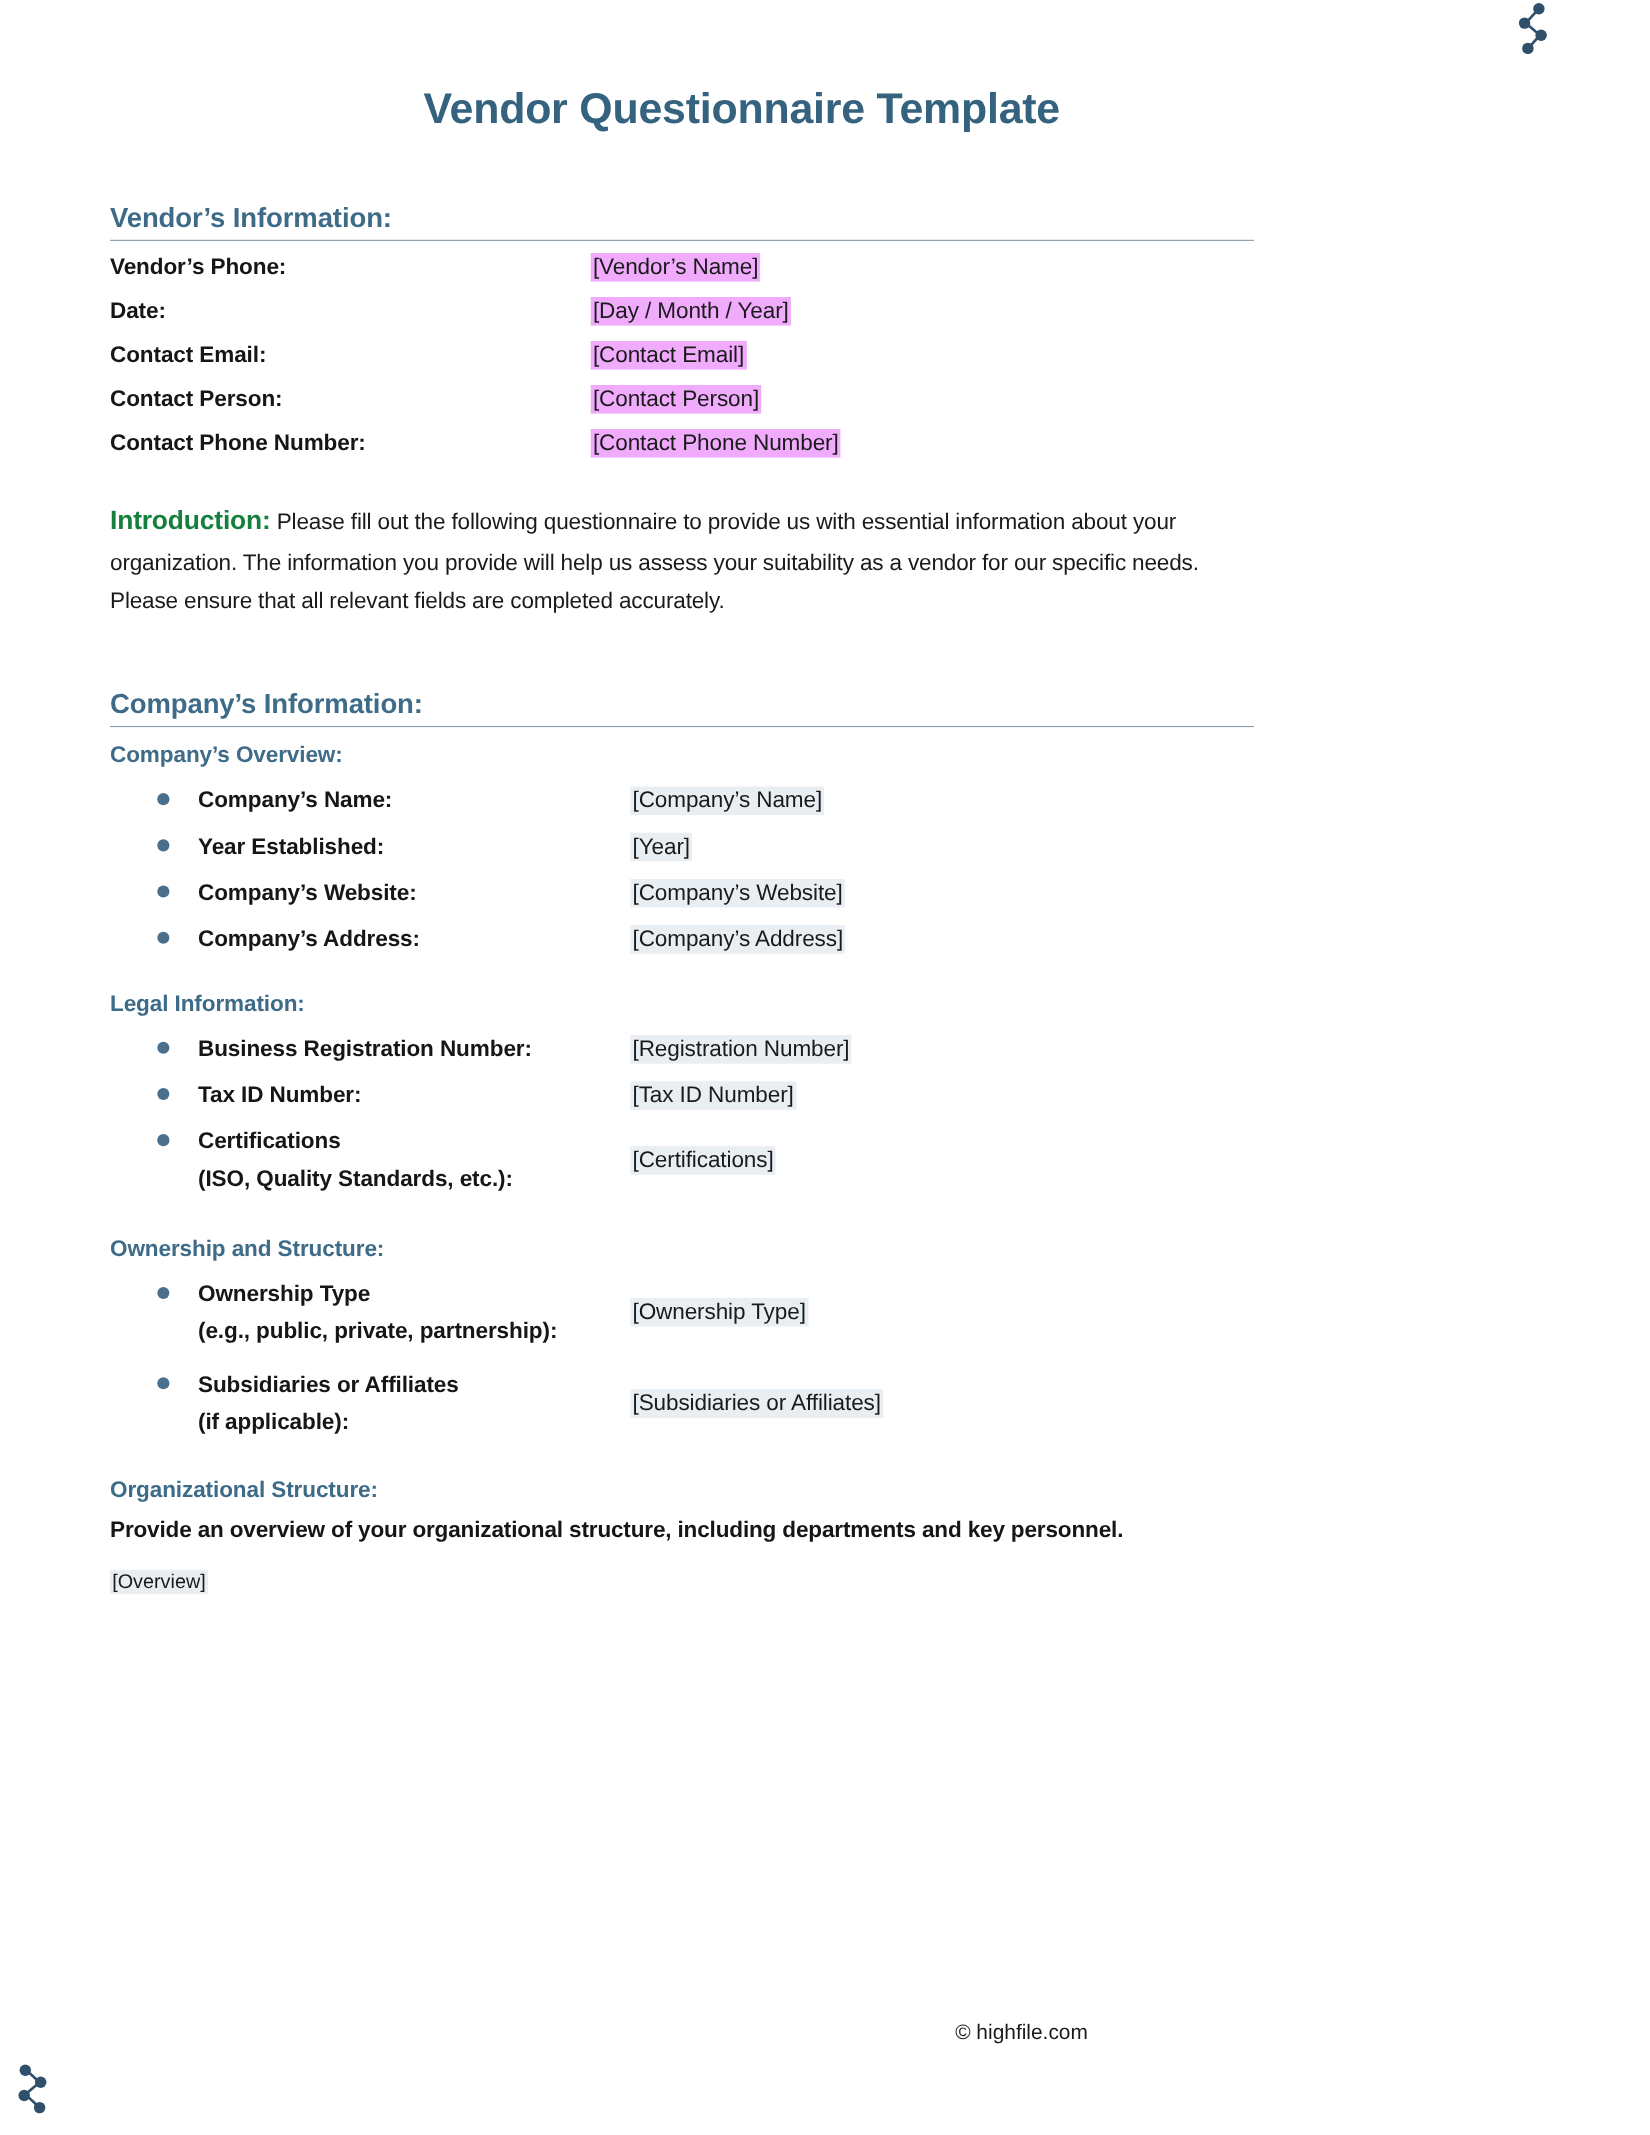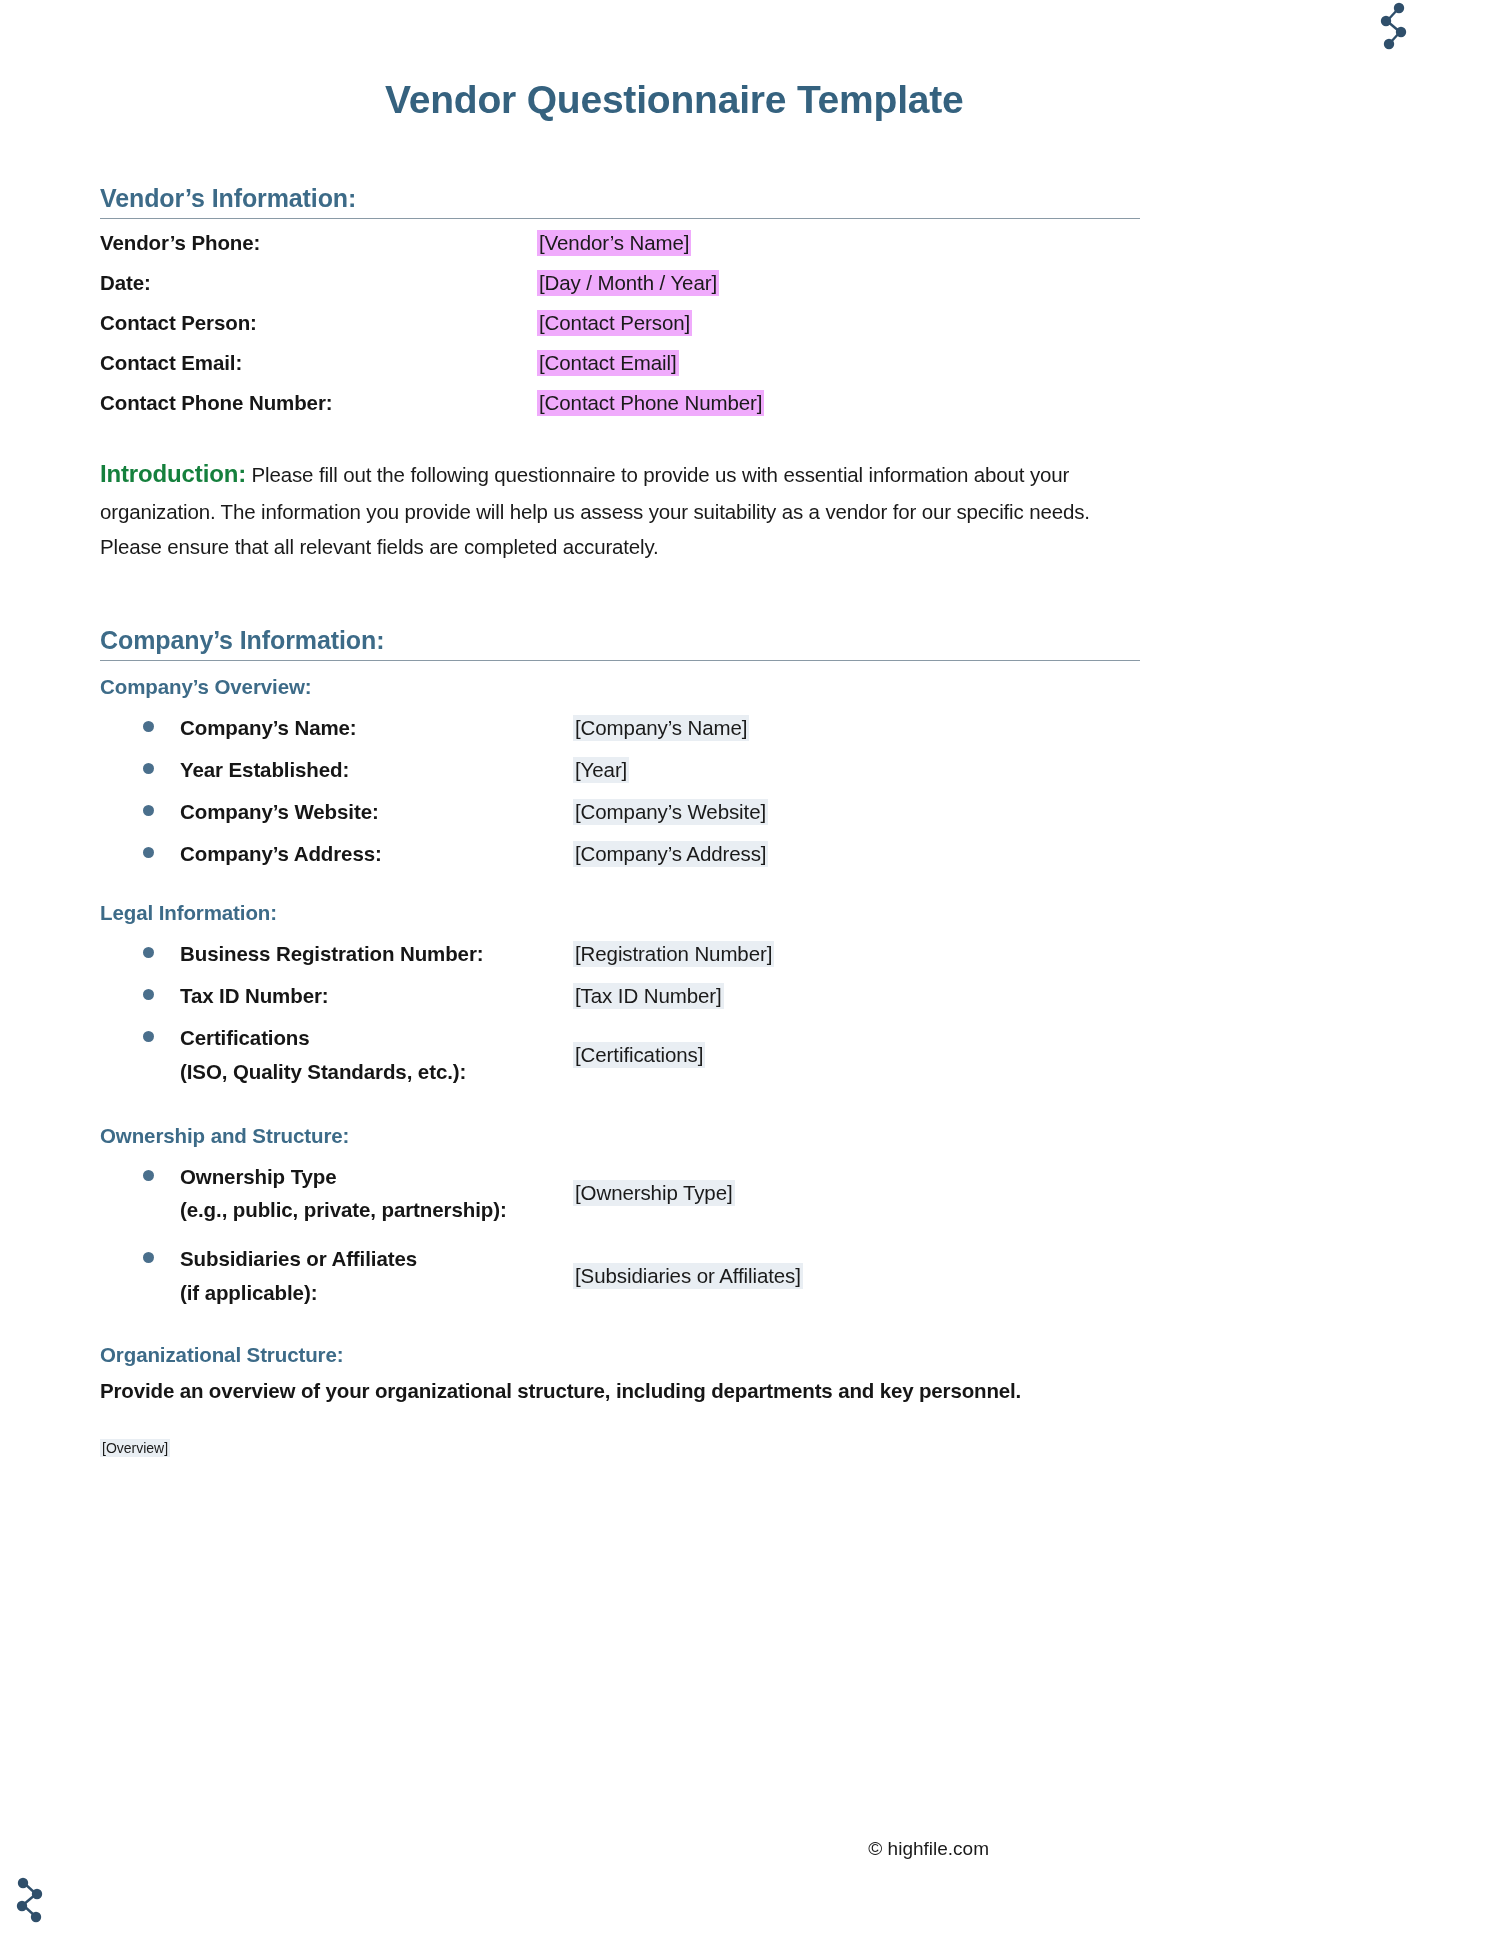--- a/index.html
+++ b/index.html
@@ -146,22 +146,22 @@
 
   
   .prompt-line {
     font-size: 20.5px;
     font-weight: bold;
     color: #161616;
     margin-top: 10px;
     letter-spacing: -0.15px;
   }
   .overview-line {
-    margin-top: 37px;
-    font-size: 14px;
+    margin-top: 25px;
+    font-size: 18px;
   }
   .overview-line span {
     background: #e9eef3;
     color: #1a1a1a;
     padding: 1px 2px;
   }
 
   
   .footer {
     position: absolute;
@@ -213,28 +213,28 @@
     <div>
       <div class="field-row">
         <div class="field-label">Vendor’s Phone:</div>
         <div class="field-value">[Vendor’s Name]</div>
       </div>
       <div class="field-row">
         <div class="field-label">Date:</div>
         <div class="field-value">[Day / Month / Year]</div>
       </div>
       <div class="field-row">
+        <div class="field-label">Contact Email:</div>
+        <div class="field-value">[Contact Email]</div>
+      </div>
+      <div class="field-row">
         <div class="field-label">Contact Person:</div>
         <div class="field-value">[Contact Person]</div>
       </div>
       <div class="field-row">
-        <div class="field-label">Contact Email:</div>
-        <div class="field-value">[Contact Email]</div>
-      </div>
-      <div class="field-row">
         <div class="field-label">Contact Phone Number:</div>
         <div class="field-value">[Contact Phone Number]</div>
       </div>
     </div>
 
     <div class="intro"><b>Introduction:</b><span> Please fill out the following questionnaire to provide us with essential information about your organization. The information you provide will help us assess your suitability as a vendor for our specific needs. Please ensure that all relevant fields are completed accurately.</span></div>
 
     <div class="section-header">Company’s Information:</div>
     <div class="section-rule"></div>
 

